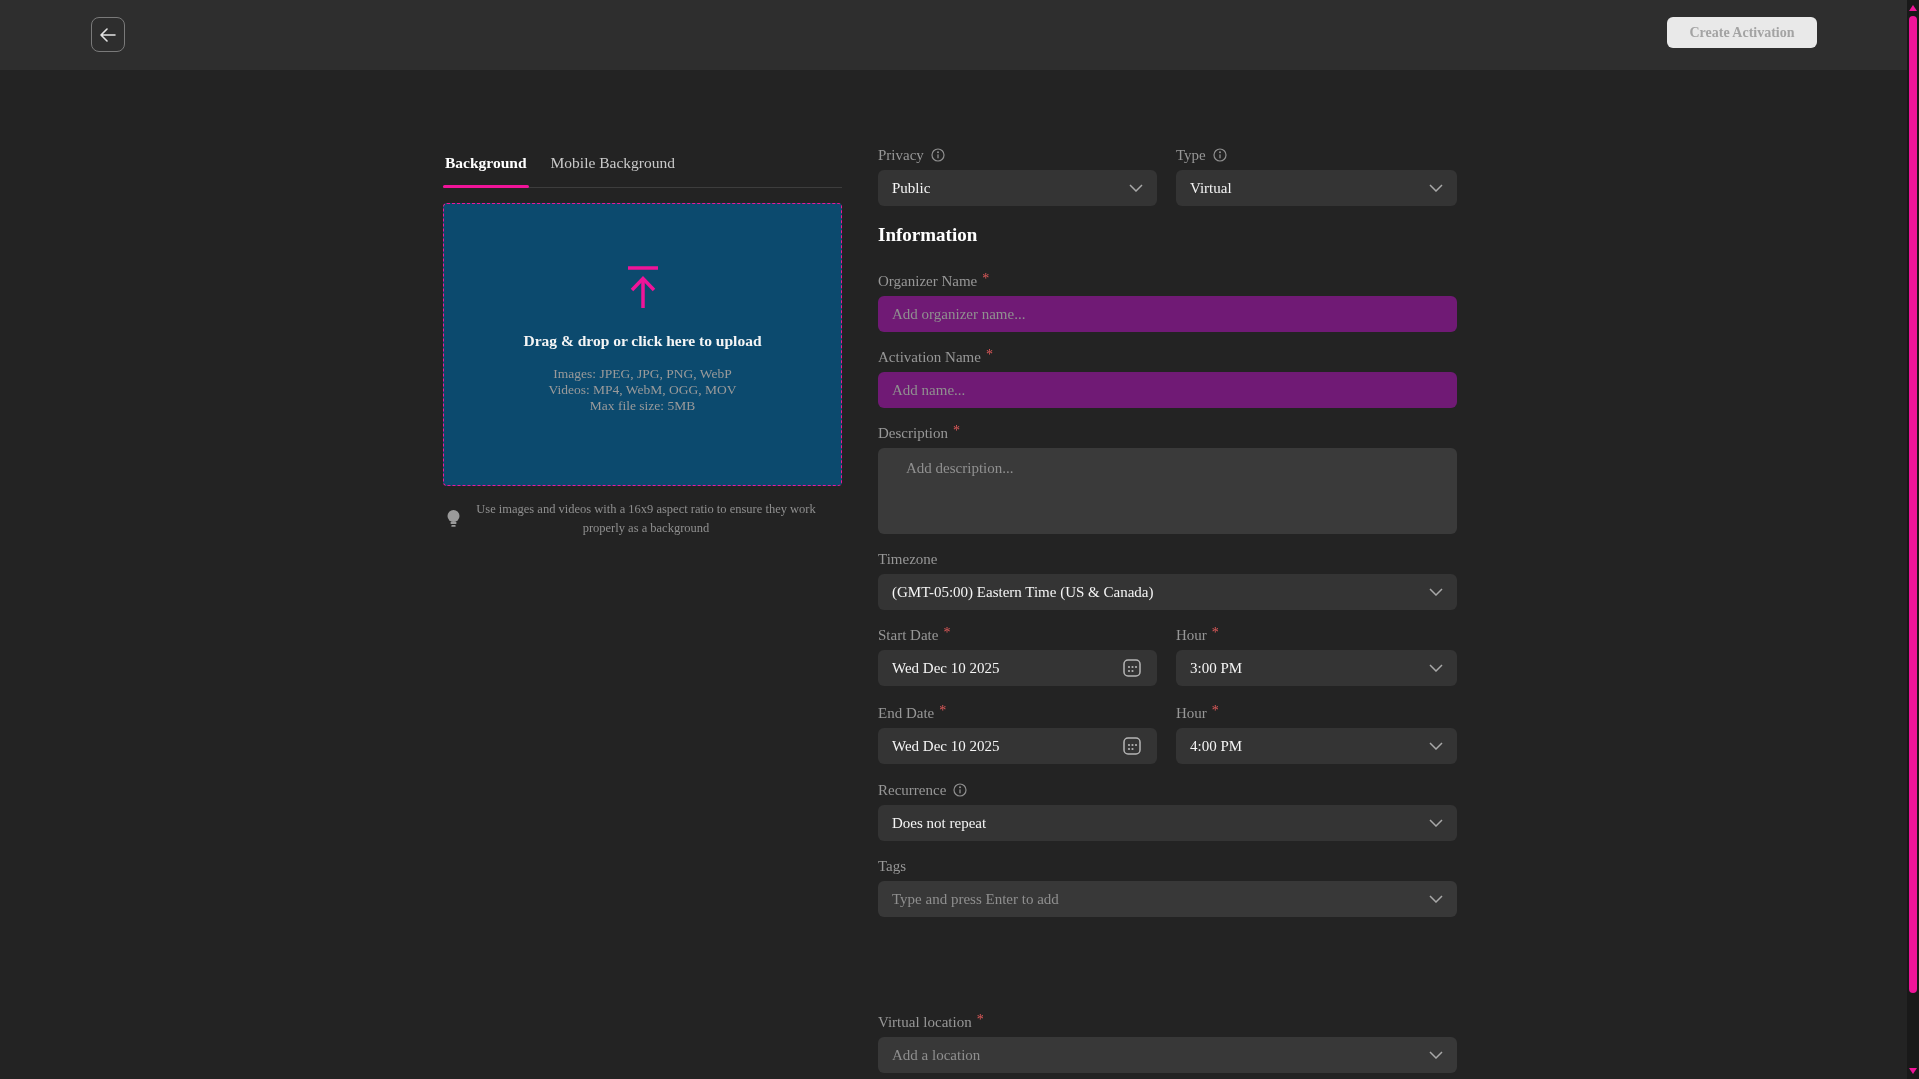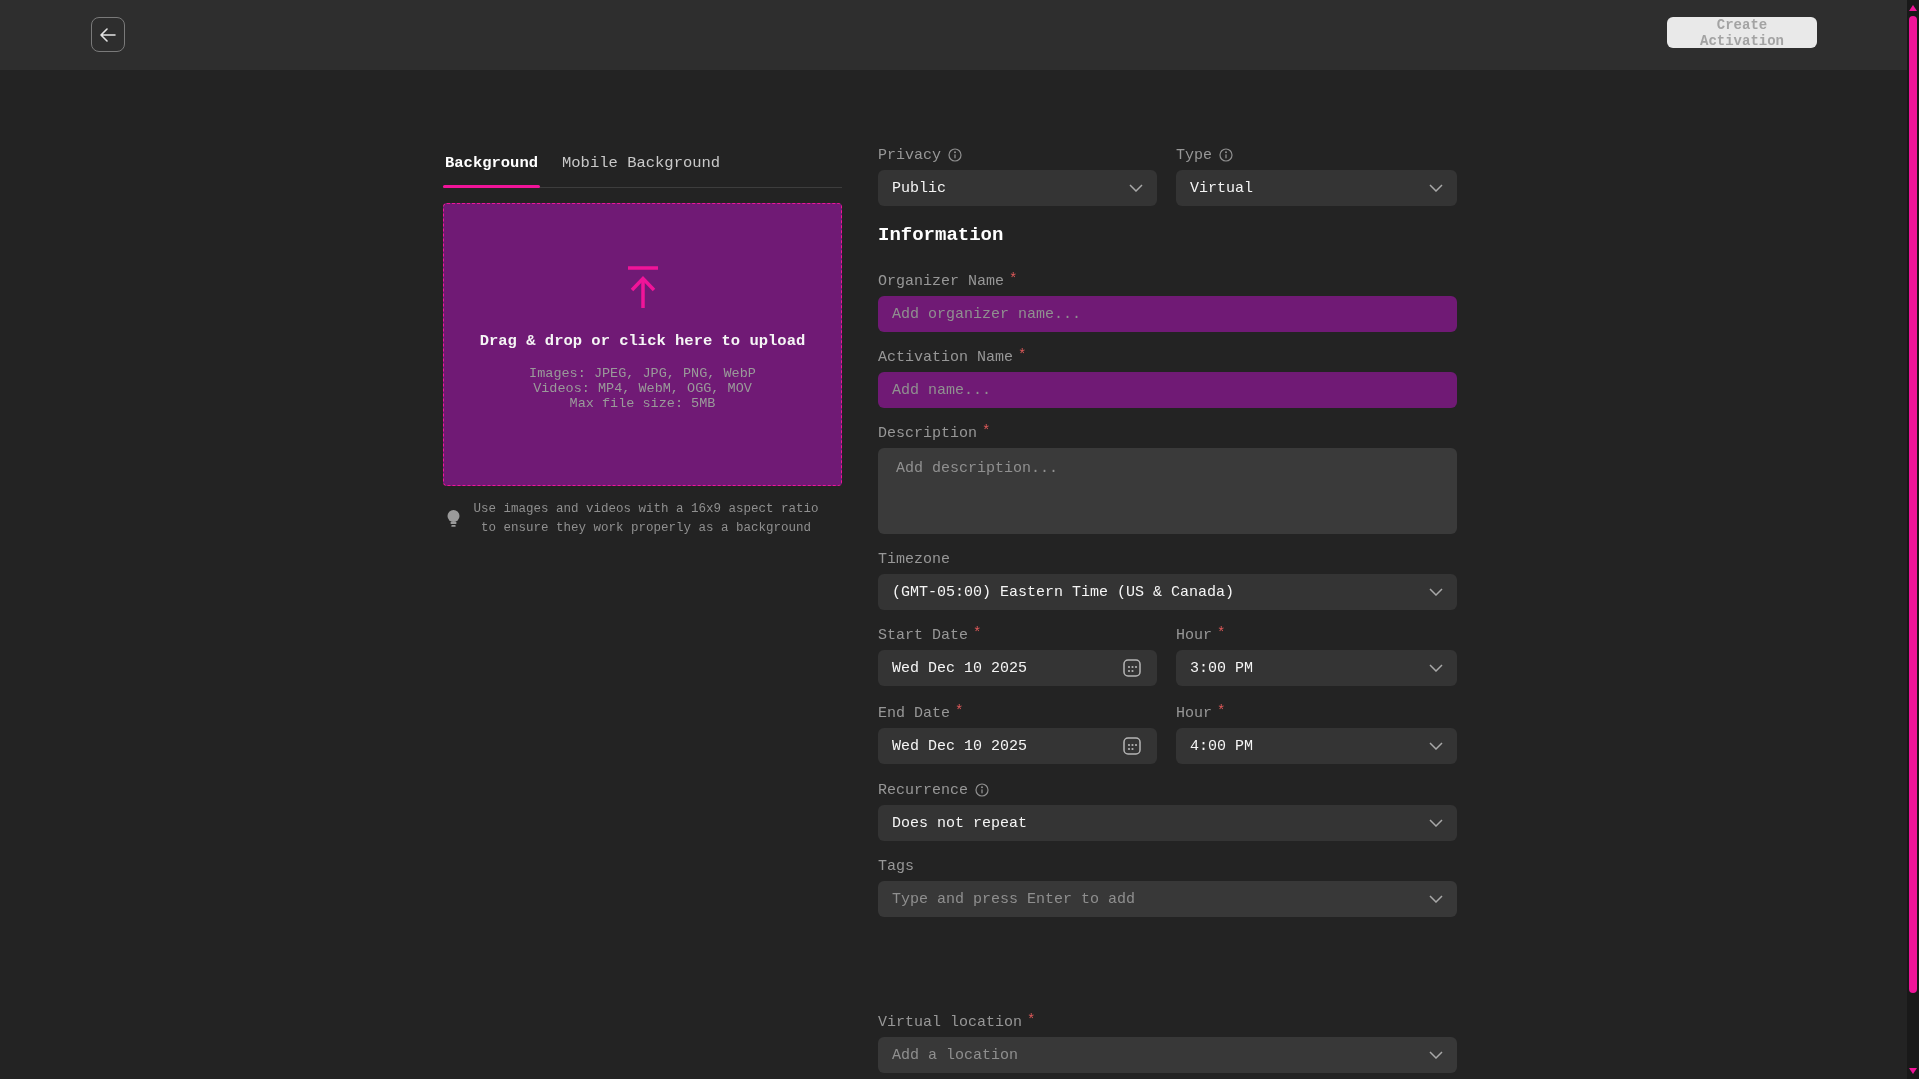--- a/index.html
+++ b/index.html
@@ -1,19 +1,19 @@
 <!DOCTYPE html>
 <html><head>
 <meta charset="utf-8">
 <style>
   html,body{margin:0;padding:0;background:#141414;}
   #app{
     position:relative;width:1919px;height:1079px;overflow:hidden;
     background:#232323;
-    font-family:Liberation Mono, monospace;
+    font-family:Liberation Serif, serif;
     -webkit-font-smoothing:antialiased;
   }
   
   .topbar{position:absolute;left:0;top:0;width:1919px;height:70px;background:#2e2e2e;}
   .back-btn{
     position:absolute;left:91px;top:17px;width:34px;height:35px;
     border:1px solid #7a7a7a;border-radius:8px;background:transparent;
     display:flex;align-items:center;justify-content:center;cursor:pointer;box-sizing:border-box;
   }
   .create-btn{
@@ -34,21 +34,21 @@
     position:absolute;left:443px;top:148px;width:399px;height:40px;
     display:flex;gap:20px;border-bottom:1px solid #3d3d3d;box-sizing:border-box;
   }
   .tab{position:relative;font-size:15.5px;color:#c9c9c9;padding:6px 2px 0 2px;cursor:pointer;}
   .tab.active{color:#ffffff;font-weight:bold;}
   .tab.active .tab-underline{
     position:absolute;left:0;right:0;bottom:-1px;height:3px;background:#f01499;border-radius:2px;
   }
   .dropzone{
     position:absolute;left:443px;top:203px;width:399px;height:283px;box-sizing:border-box;
-    background:#701a75;border:1px dashed #f01499;border-radius:4px;
+    background:#0c4a6e;border:1px dashed #f01499;border-radius:4px;
     display:flex;flex-direction:column;align-items:center;text-align:center;cursor:pointer;
   }
   .dz-arrow{margin-top:60px;}
   .dz-title{margin-top:20px;color:#f5f5f5;font-size:15.5px;font-weight:bold;}
   .dz-line{margin-top:0;color:#9a9a9a;font-size:13.5px;}
   .dz-line.first{margin-top:16px;}
   .hint{position:absolute;left:446px;top:500px;width:385px;display:flex;gap:10px;}
   .hint-text{color:#8f8f8f;font-size:12.5px;line-height:1.5;width:350px;text-align:center;}
   
   .group{position:absolute;left:878px;width:579px;}
@@ -70,21 +70,21 @@
   .sub{position:absolute;top:0;}
   .text-input{
     position:absolute;top:24px;left:0;width:579px;height:36px;box-sizing:border-box;
     background:#701a75;border:none;border-radius:6px;outline:none;
     padding:0 14px;color:#f5f5f5;font-size:15px;font-family:inherit;
   }
   .text-input::placeholder{color:#909090;opacity:1;}
   .textarea{
     position:absolute;top:24px;left:0;width:579px;height:86px;box-sizing:border-box;
     background:#3a3a3a;border:none;border-radius:6px;outline:none;resize:none;
-    padding:12px 18px;color:#f5f5f5;font-size:15px;font-family:inherit;
+    padding:12px 28px;color:#f5f5f5;font-size:15px;font-family:inherit;
   }
   .textarea::placeholder{color:#909090;opacity:1;}
   .section-title{
     position:absolute;left:878px;top:224px;color:#ffffff;font-size:19px;font-weight:bold;
   }
   .icon{display:inline-flex;align-items:center;justify-content:center;}
 </style>
 </head>
 <body>
 

